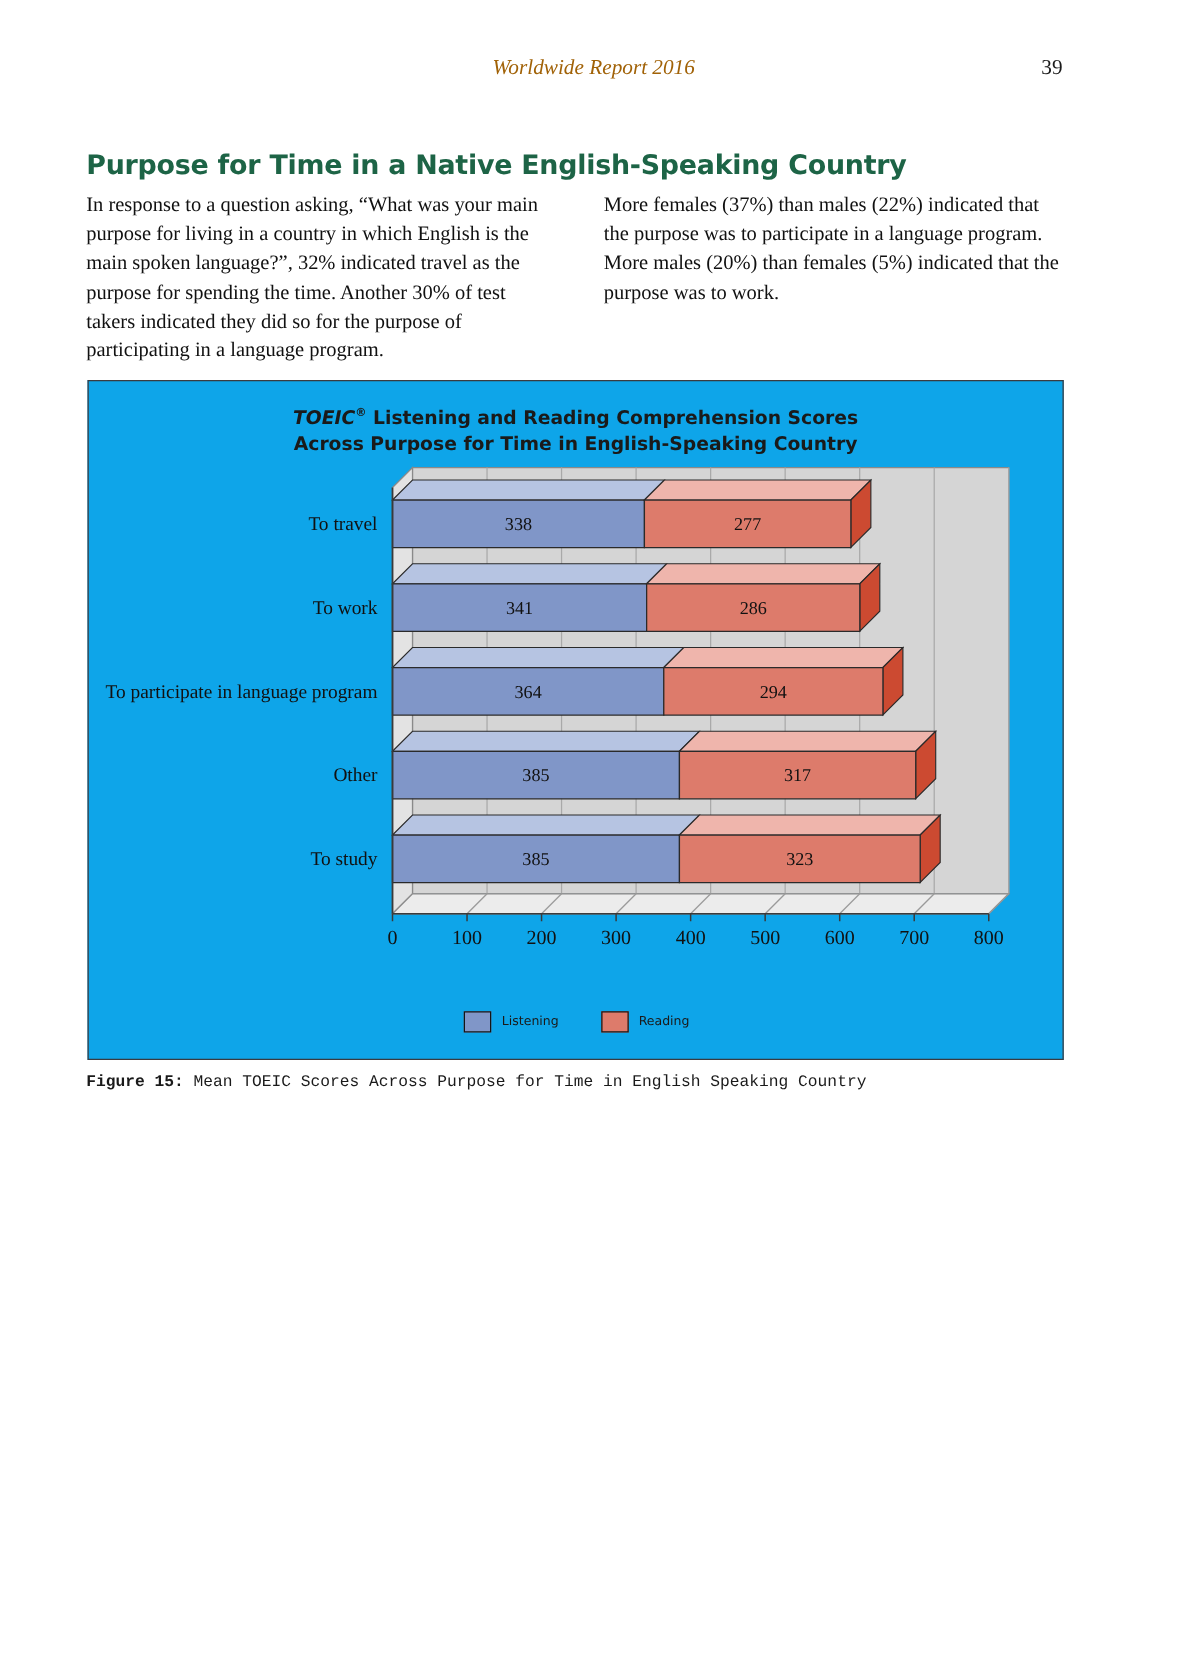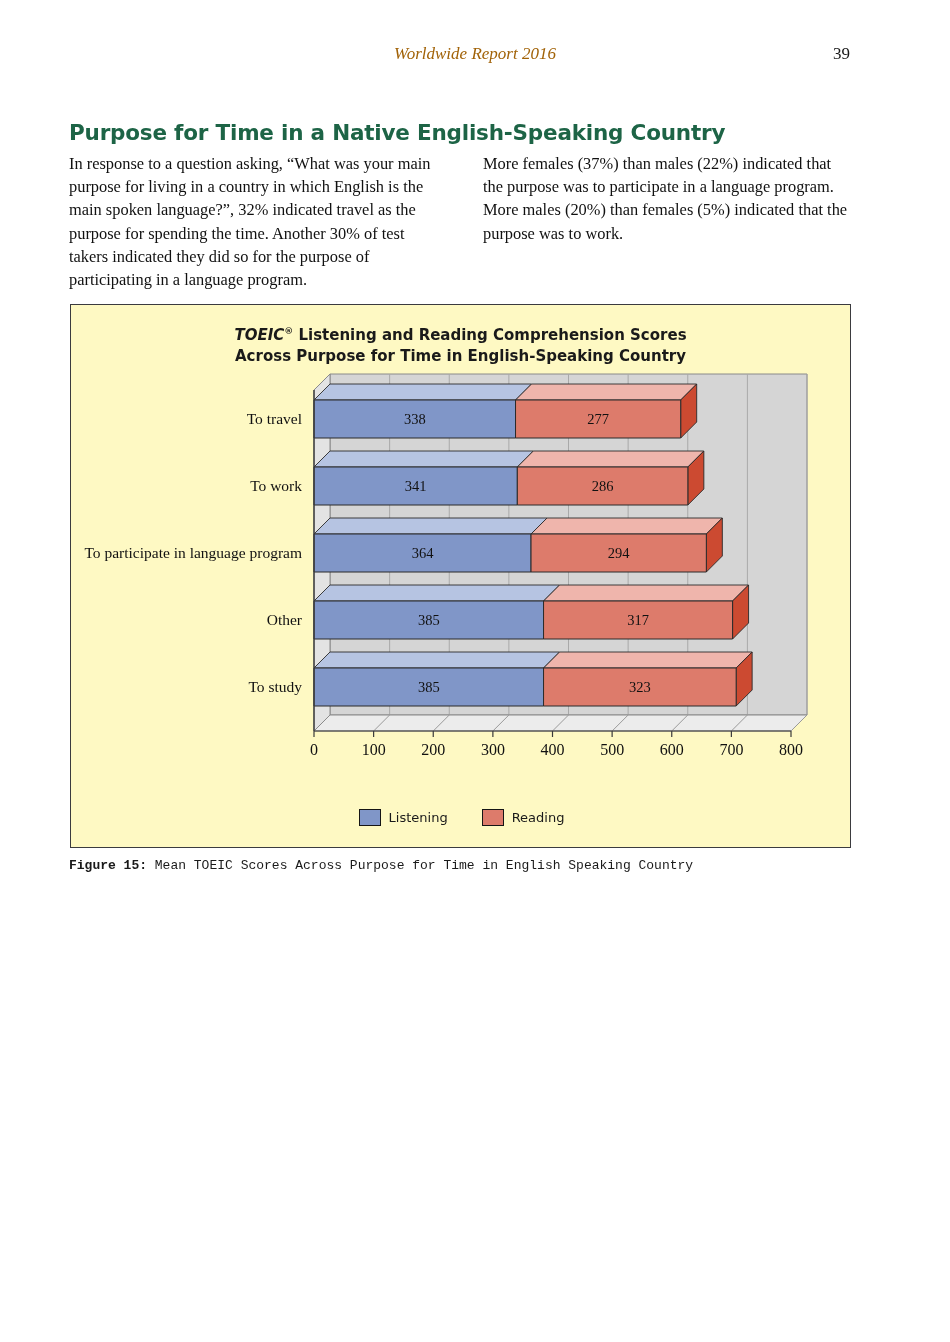--- a/index.html
+++ b/index.html
@@ -71,21 +71,21 @@
   }
 
   
   .figure-box {
     position: absolute;
     left: 70px;
     top: 304px;
     width: 781px;
     height: 544px;
     border: 1.5px solid #3b3b3f;
-    background: #fef9c3;
+    background: #0ea5e9;
   }
 
   .chart-title {
     position: absolute;
     top: 16px;
     left: 0;
     width: 100%;
     text-align: center;
     font-family: "DejaVu Sans", sans-serif;
     font-weight: bold;
@@ -138,21 +138,21 @@
     align-items: center;
     gap: 8px;
   }
   .legend-swatch {
     width: 22px;
     height: 17px;
     border: 1.6px solid #151515;
   }
   .legend-label {
     font-family: "DejaVu Sans", sans-serif;
-    font-size: 13px;
+    font-size: 10px;
     color: #1a1a1a;
   }
 
   
   .caption {
     position: absolute;
     top: 858px;
     left: 69px;
     width: 800px;
     font-family: Liberation Mono, monospace;

